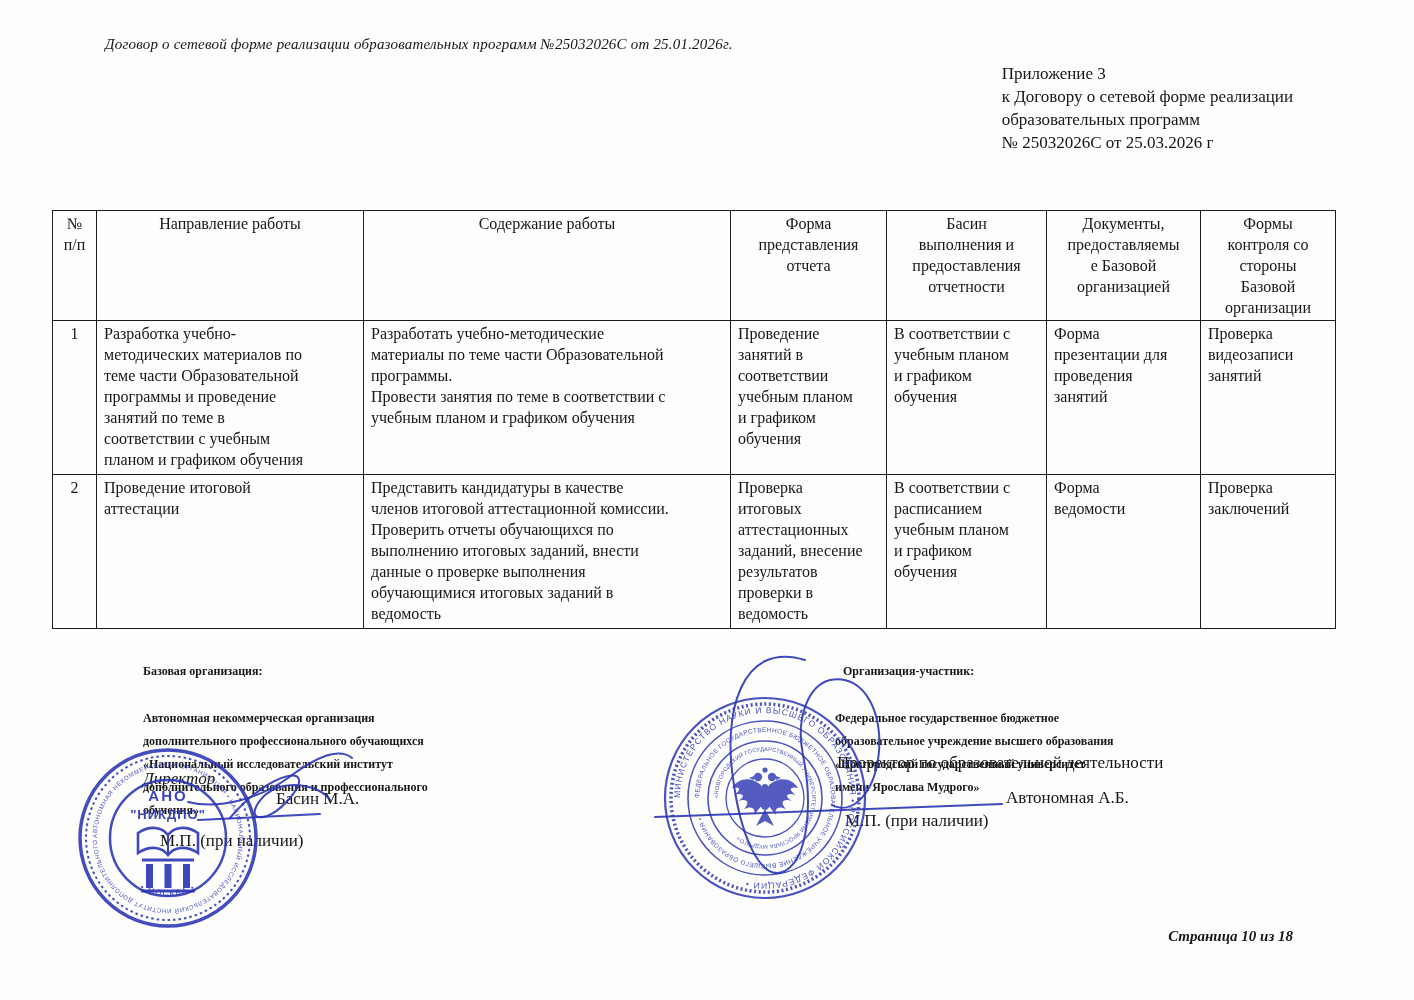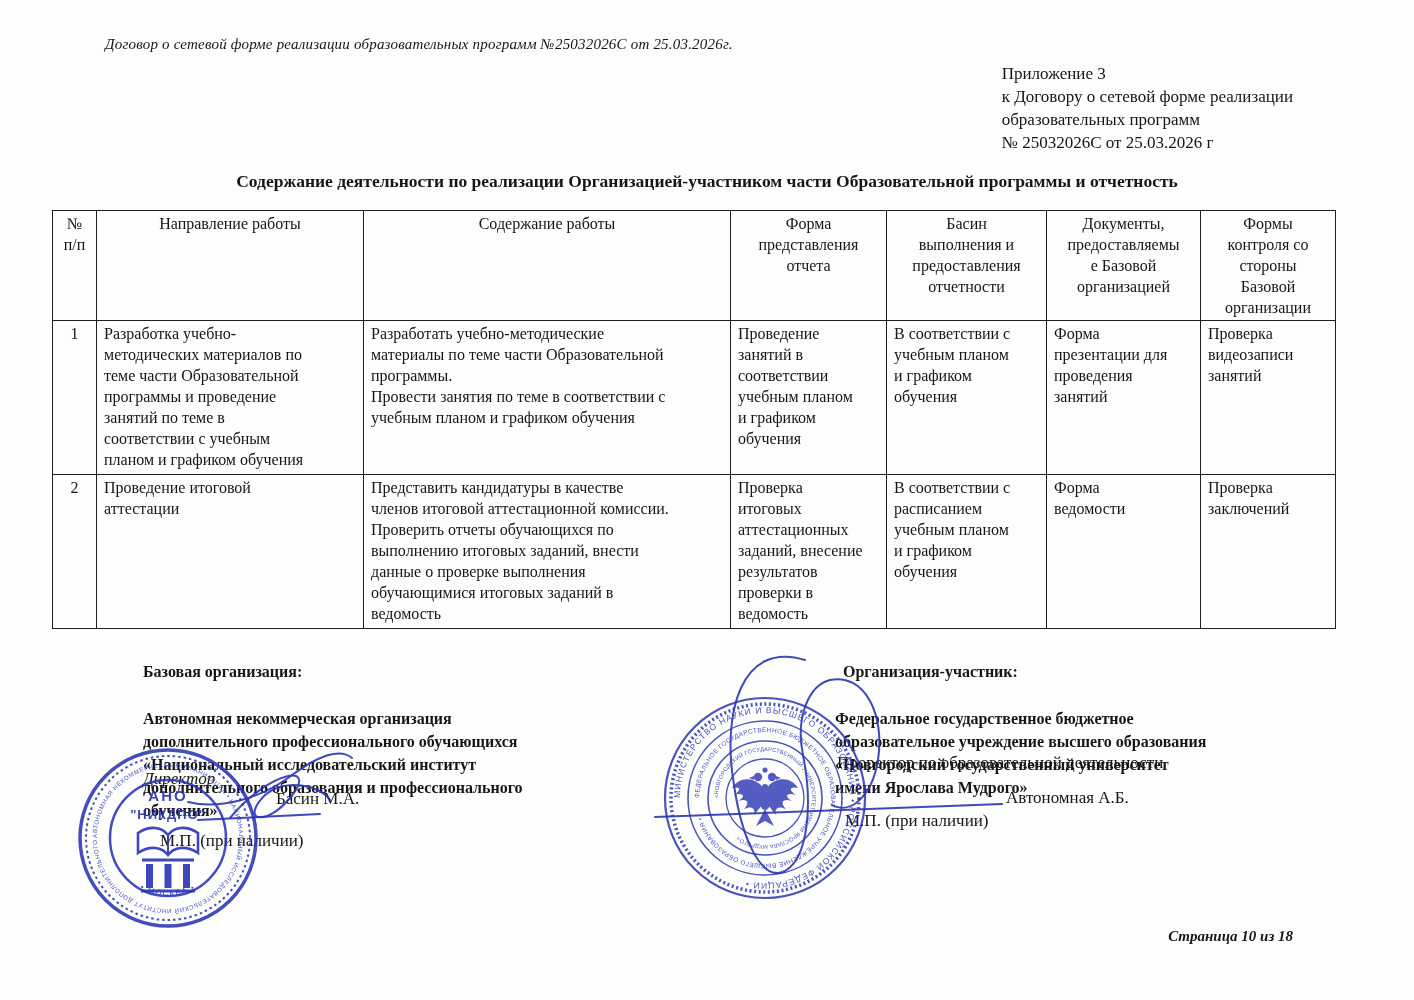--- a/index.html
+++ b/index.html
@@ -28,45 +28,44 @@
     border:1.7px solid #1d1d1d; vertical-align:top;
     font-size:16px; line-height:21px; white-space:pre-line;
     padding:2px 7px 4px;
   }
   .activity th { font-weight:normal; text-align:center; padding:2px 3px; }
   .activity td.num { text-align:center; }
   .activity tr.hdr { height:108px; }
   .activity tr.r1 { height:148px; }
   .activity tr.r2 { height:150px; }
   .sig-org {
-    position:absolute; font-weight:bold; font-size:16px;
+    position:absolute; font-weight:bold; font-size:12px;
     line-height:23.2px; white-space:pre-line;font-family:Liberation Serif, serif;
   }
   .sig-org .org-heading { font-weight:bold; }
   .plain { position:absolute; font-size:17px; font-weight:normal; }
   .footer-page {
     position:absolute; right:121px; top:928px;
     font-weight:bold; font-style:italic; font-size:15px;
   }
   .seal-svg, .sig-svg { position:absolute; pointer-events:none; }
   .sig-svg path { fill:none; stroke:#2b35b5; stroke-width:2; stroke-linecap:round; opacity:.9; }
 </style>
 </head>
 <body>
 
 <div class="page">
 
-  <div class="doc-ref">Договор о сетевой форме реализации образовательных программ №25032026С от 25.03.2026г.</div>
+  <div class="doc-ref">Договор о сетевой форме реализации образовательных программ №25032026С от 25.01.2026г.</div>
 
   <div class="appendix">Приложение 3
 к Договору о сетевой форме реализации
 образовательных программ
 № 25032026С  от 25.03.2026 г</div>
 
-  <div class="doc-title">Содержание деятельности по реализации Организацией-участником части Образовательной программы и отчетность</div>
 
   <table class="activity">
     <colgroup>
       <col style="width:44px">
         <col style="width:267px">
         <col style="width:367px">
       <col style="width:156px">
         <col style="width:160px">
         <col style="width:154px">
         <col style="width:135px">

